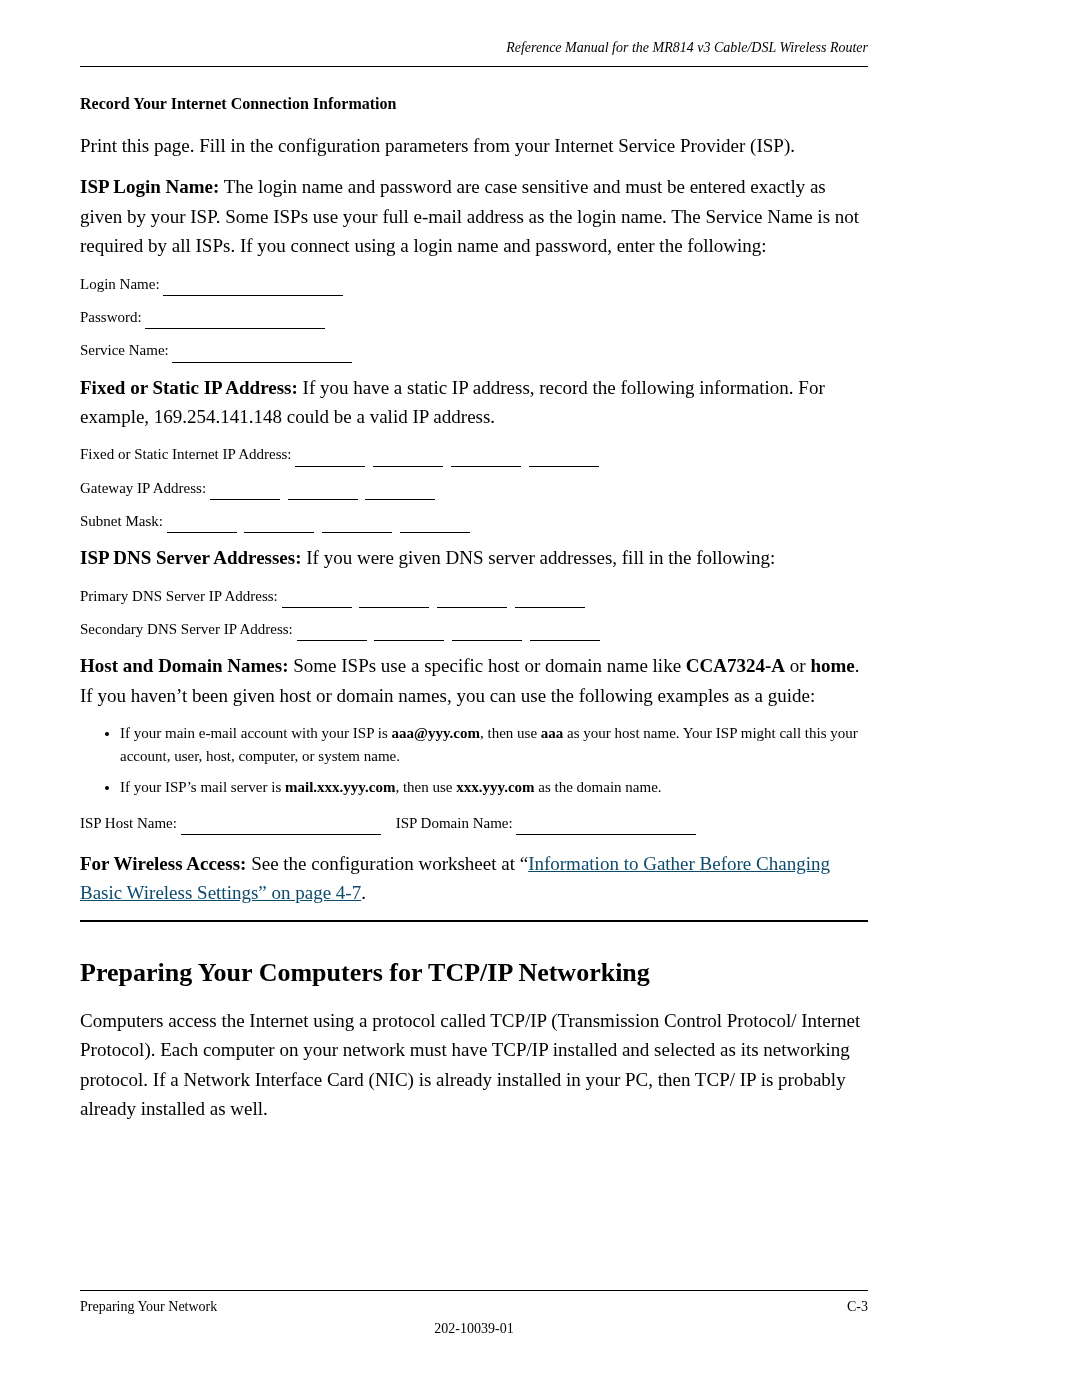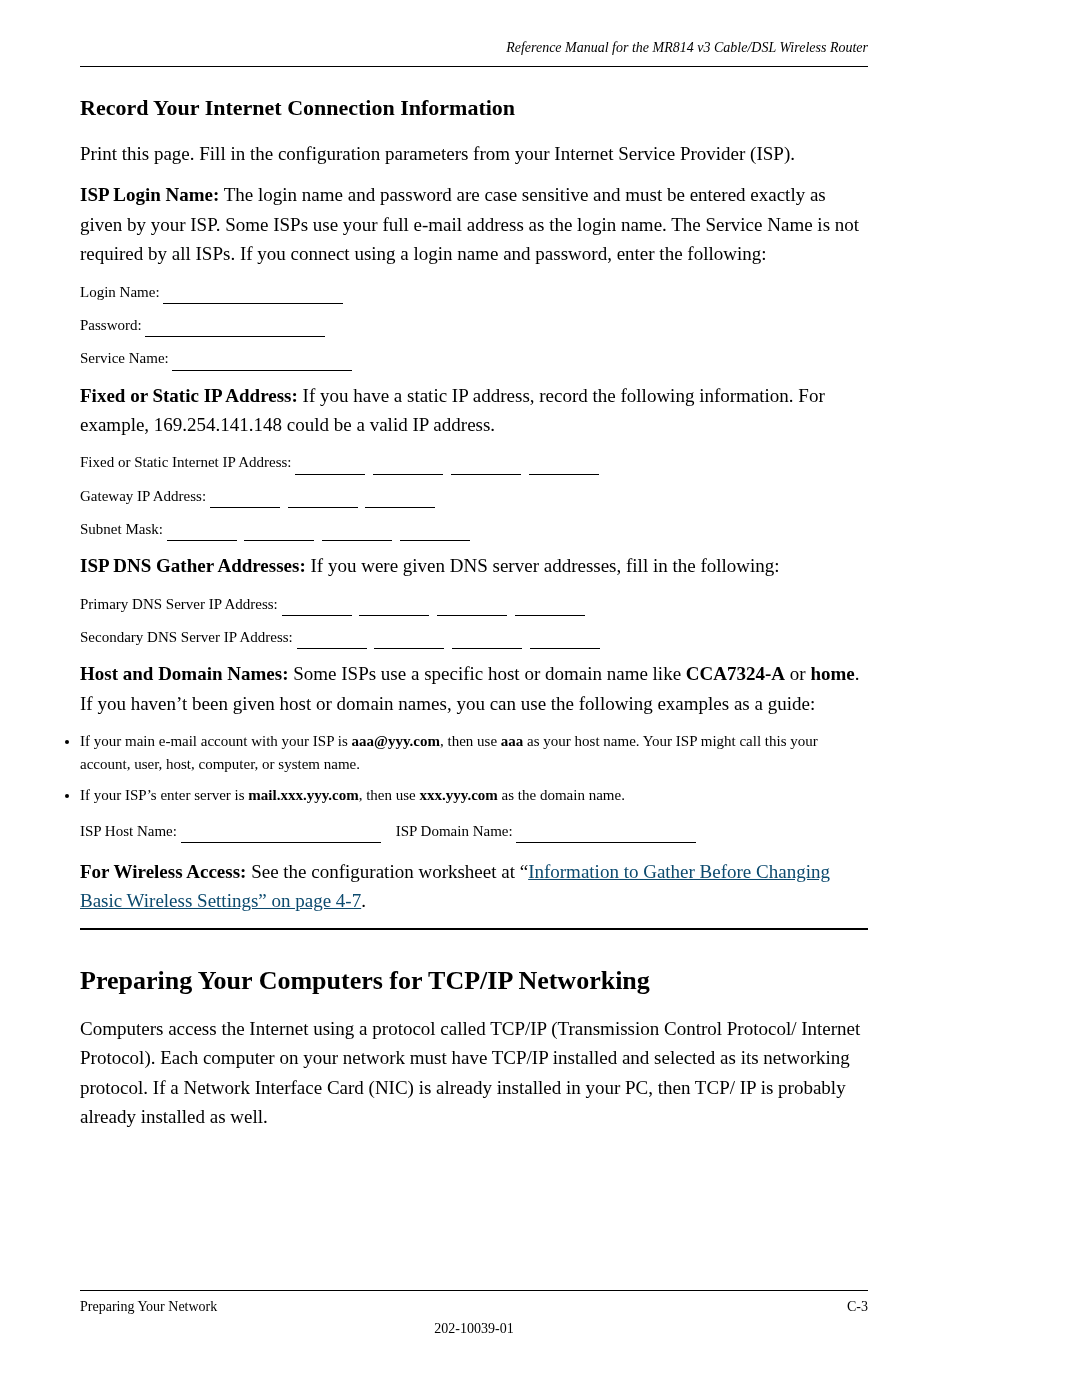--- a/index.html
+++ b/index.html
@@ -38,21 +38,21 @@
       border: none;
       border-top: 1px solid #000;
       margin: 0 80px;
     }
 
     .content {
       padding: 0 80px;
     }
 
     .section-title {
-      font-size: 22px;
+      font-size: 16px;
       font-weight: bold;
       margin-top: 28px;
       margin-bottom: 18px;
       color: #000;
     }
 
     .section-title-2 {
       font-size: 26px;
       font-weight: bold;
       margin-top: 36px;
@@ -89,20 +89,21 @@
     .underline-field-short {
       display: inline-block;
       border-bottom: 1px solid #000;
       min-width: 70px;
       height: 16px;
       vertical-align: bottom;
       margin-right: 4px;
     }
 
     .bullet-list {
+      margin-left: 40px;
       margin-bottom: 12px;
     }
 
     .bullet-item {
       font-size: 15px;
       line-height: 1.55;
       margin-bottom: 8px;
       list-style-type: disc;
     }
 
@@ -221,21 +222,21 @@
 
     <div class="form-line">
       <span>Subnet Mask:</span>
       <span class="underline-field-short"></span>
       <span class="underline-field-short"></span>
       <span class="underline-field-short"></span>
       <span class="underline-field-short"></span>
     </div>
 
     <p class="body-text">
-      <b>ISP DNS Gather Addresses:</b><span> If you were given DNS server addresses, fill in the following:</span>
+      <b>ISP DNS Server Addresses:</b><span> If you were given DNS server addresses, fill in the following:</span>
     </p>
 
     <div class="form-line">
       <span>Primary DNS Server IP Address:</span>
       <span class="underline-field-short"></span>
       <span class="underline-field-short"></span>
       <span class="underline-field-short"></span>
       <span class="underline-field-short"></span>
     </div>
 
@@ -249,21 +250,21 @@
 
     <p class="body-text">
       <b>Host and Domain Names:</b><span> Some ISPs use a specific host or domain name like </span><b>CCA7324-A</b><span> or </span><b>home</b><span>. If you haven’t been given host or domain names, you can use the following examples as a guide:</span>
     </p>
 
     <ul class="bullet-list">
       <li class="bullet-item">
         <span>If your main e-mail account with your ISP is </span><b>aaa@yyy.com</b><span>, then use </span><b>aaa</b><span> as your host name. Your ISP might call this your account, user, host, computer, or system name.</span>
       </li>
       <li class="bullet-item">
-        <span>If your ISP’s enter server is </span><b>mail.xxx.yyy.com</b><span>, then use </span><b>xxx.yyy.com</b><span> as the domain name.</span>
+        <span>If your ISP’s mail server is </span><b>mail.xxx.yyy.com</b><span>, then use </span><b>xxx.yyy.com</b><span> as the domain name.</span>
       </li>
     </ul>
 
     <div class="form-line" style="margin-bottom:14px;">
       <span>ISP Host Name:</span>
       <span class="underline-medium"></span>
       &nbsp;&nbsp;
       <span>ISP Domain Name:</span>
       <span class="underline-domain"></span>
     </div>

